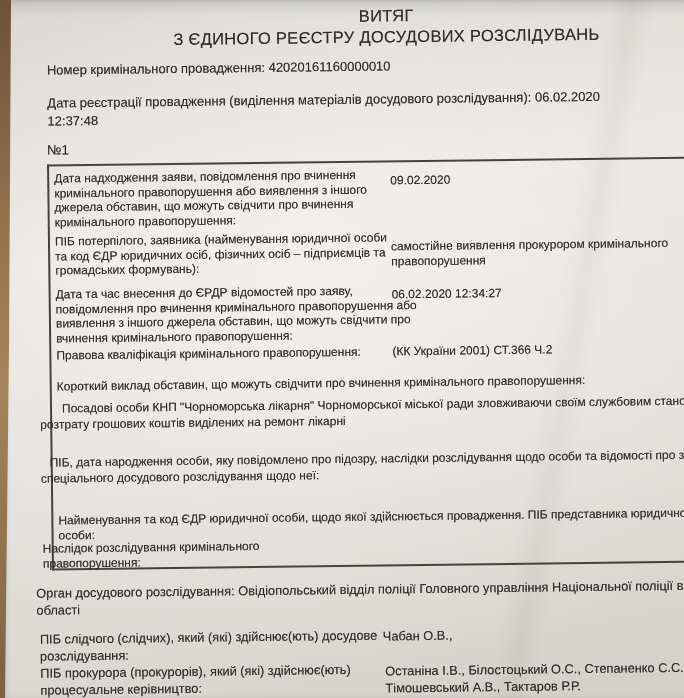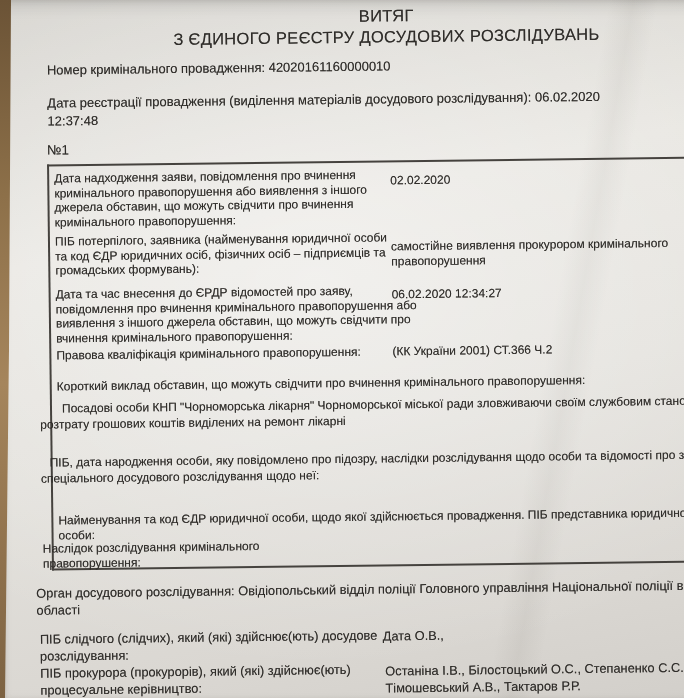--- a/index.html
+++ b/index.html
@@ -61,21 +61,21 @@
 12:37:48</div>
 
   <div class="abs record-no" data-bind="page.record_label">№1</div>
 
   <div class="abs table-frame">
 
     <div class="t small-lh" style="left:5px;top:5px;" data-bind-lines="table.rows.0.label_lines">Дата надходження заяви, повідомлення про вчинення
 кримінального правопорушення або виявлення з іншого
 джерела обставин, що можуть свідчити про вчинення
 кримінального правопорушення:</div>
-    <div class="t t-val" style="top:11px;" data-bind-lines="table.rows.0.value_lines">02.02.2020</div>
+    <div class="t t-val" style="top:11px;" data-bind-lines="table.rows.0.value_lines">09.02.2020</div>
 
     <div class="t small-lh" style="left:5px;top:68px;" data-bind-lines="table.rows.1.label_lines">ПІБ потерпілого, заявника (найменування юридичної особи
 та код ЄДР юридичних осіб, фізичних осіб – підприємців та
 громадських формувань):</div>
     <div class="t t-val" style="top:77px;" data-bind-lines="table.rows.1.value_lines">самостійне виявлення прокурором кримінального
 правопорушення</div>
 
     <div class="t small-lh" style="left:5px;top:121px;" data-bind-lines="table.rows.2.label_lines">Дата та час внесення до ЄРДР відомостей про заяву,
 повідомлення про вчинення кримінального правопорушення або
 виявлення з іншого джерела обставин, що можуть свідчити про
@@ -97,20 +97,20 @@
     <div class="t" style="left:-11px;top:375px;" data-bind-lines="table.outcome_lines">Наслідок розслідування кримінального
 правопорушення:</div>
 
   </div>
 
   <div class="abs footer-text" style="left:31px;top:582px;" data-bind-lines="footer.authority_lines">Орган досудового розслідування: Овідіопольський відділ поліції Головного управління Національної поліції в Оде
 області</div>
 
   <div class="abs footer-text" style="left:34px;top:628px;" data-bind-lines="footer.investigator_label_lines">ПІБ слідчого (слідчих), який (які) здійснює(ють) досудове
 розслідування:</div>
-  <div class="abs footer-text" style="left:377px;top:629px;" data-bind="footer.investigator_value">Дата О.В.,</div>
+  <div class="abs footer-text" style="left:377px;top:629px;" data-bind="footer.investigator_value">Чабан О.В.,</div>
 
   <div class="abs footer-text" style="left:34px;top:662px;" data-bind-lines="footer.prosecutor_label_lines">ПІБ прокурора (прокурорів), який (які) здійснює(ють)
 процесуальне керівництво:</div>
   <div class="abs footer-text" style="left:379px;top:664px;" data-bind-lines="footer.prosecutor_value_lines">Останіна І.В., Білостоцький О.С., Степаненко С.С.,
 Тімошевський А.В., Тактаров Р.Р.</div>
 
 </div>
 
 </body></html>

